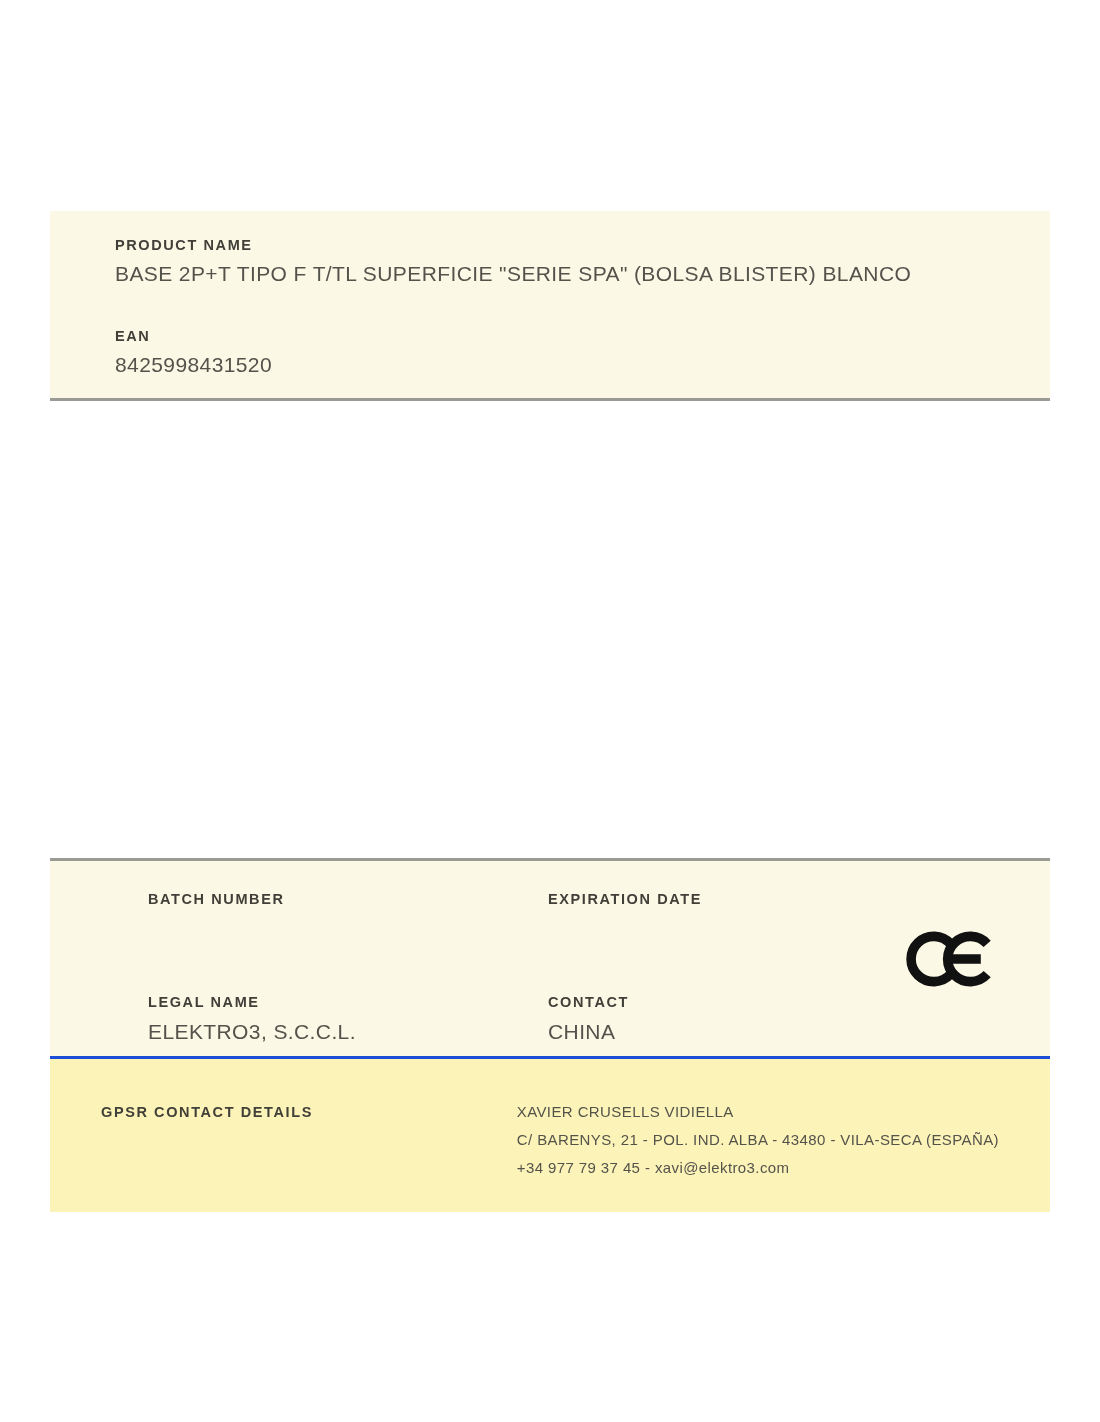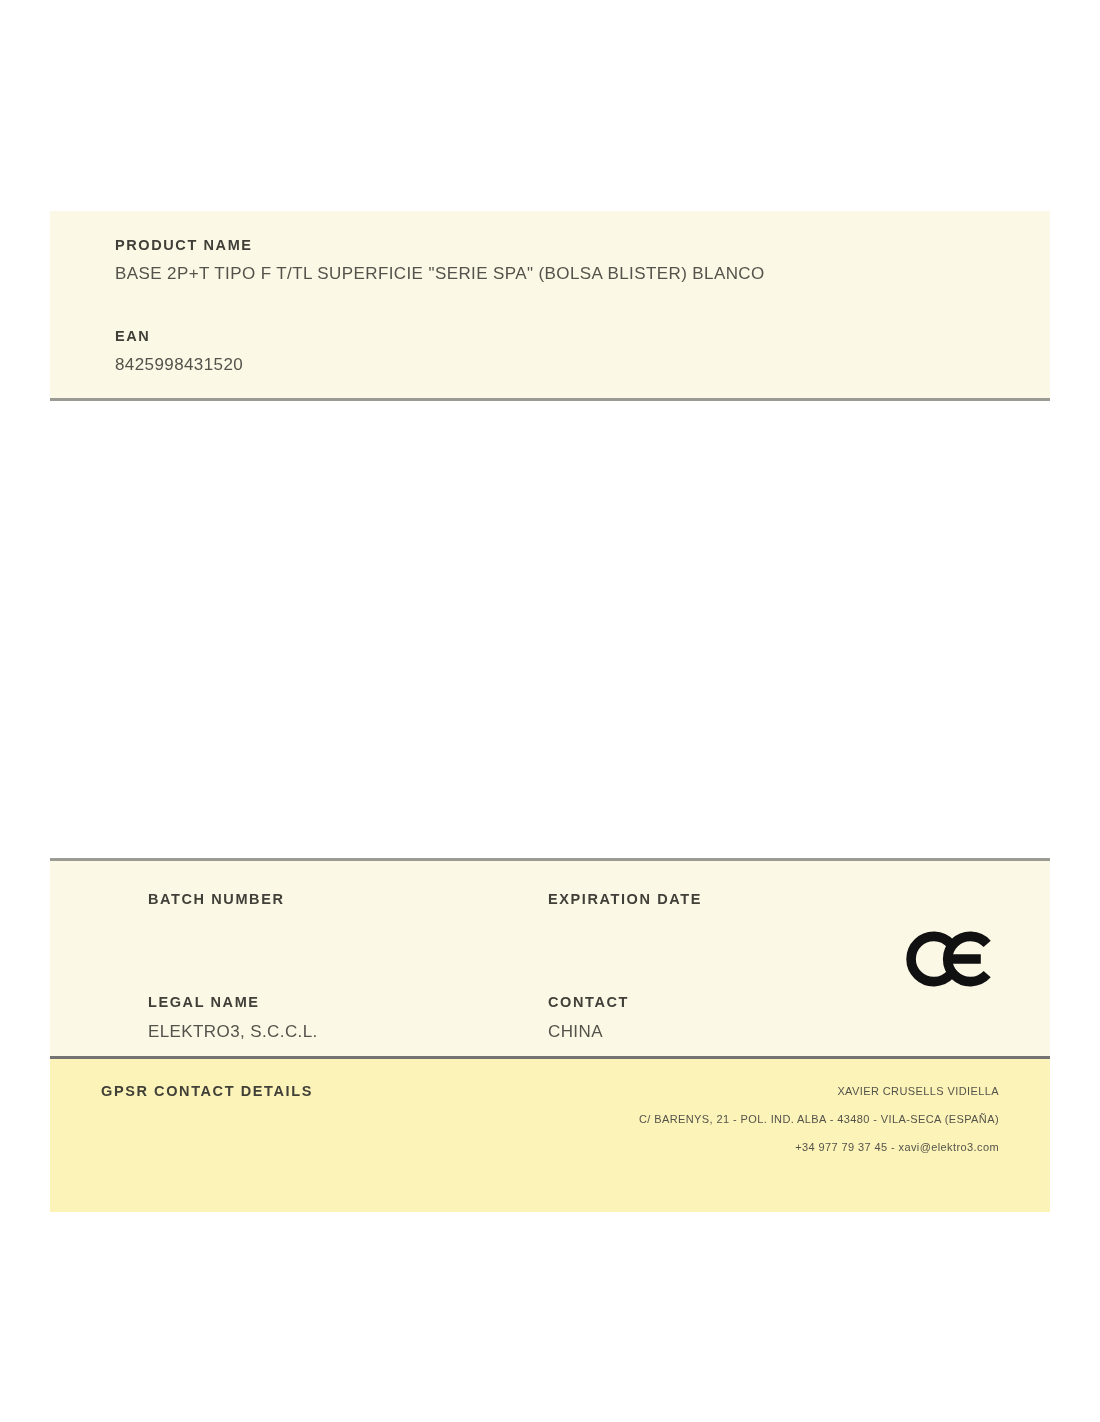--- a/index.html
+++ b/index.html
@@ -24,21 +24,21 @@
   }
   .field-label {
     font-size: 14.5px;
     font-weight: bold;
     letter-spacing: 1.6px;
     line-height: 17px;
     color: #403f38;
     margin-bottom: 11px;
   }
   .field-value {
-    font-size: 17px;
+    font-size: 21px;
     letter-spacing: 0.4px;
     line-height: 18px;
     color: #54534b;
   }
   .product-section .field:first-child { margin-bottom: 45px; }
 
   
   .info-section {
     margin-top: 457px;
     height: 198px;
@@ -62,37 +62,37 @@
     transform: translateY(-50%);
     width: 88px;
     height: 62px;
   }
   .ce-wrap svg { width: 100%; height: 100%; display: block; }
 
   
   .gpsr-section {
     background: #fcf3b8;
     height: 156px;
-    border-top: 3px solid #737373;
-    padding: 18px 51px 0 51px;
+    border-top: 3px solid #1d4ed8;
+    padding: 39px 51px 0 51px;
     display: flex;
     justify-content: space-between;
     align-items: flex-start;
   }
   .gpsr-label {
     font-size: 14.5px;
     font-weight: bold;
     letter-spacing: 1.6px;
     line-height: 28px;
     color: #403f38;
     white-space: nowrap;
   }
   .gpsr-contact {
-    text-align: right;
-    font-size: 11px;
+    text-align: left;
+    font-size: 15px;
     letter-spacing: 0.4px;
     line-height: 28px;
     color: #54534b;
   }
 </style>
 </head>
 <body>
 
 <div class="section product-section">
   <div class="field">

